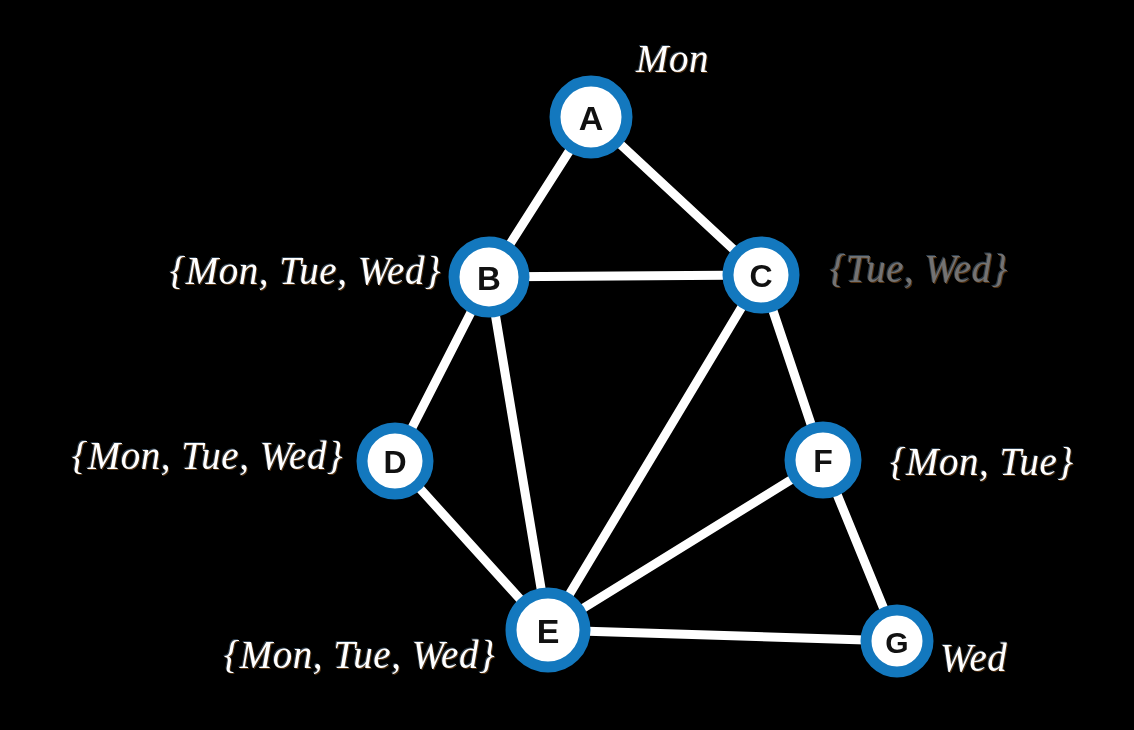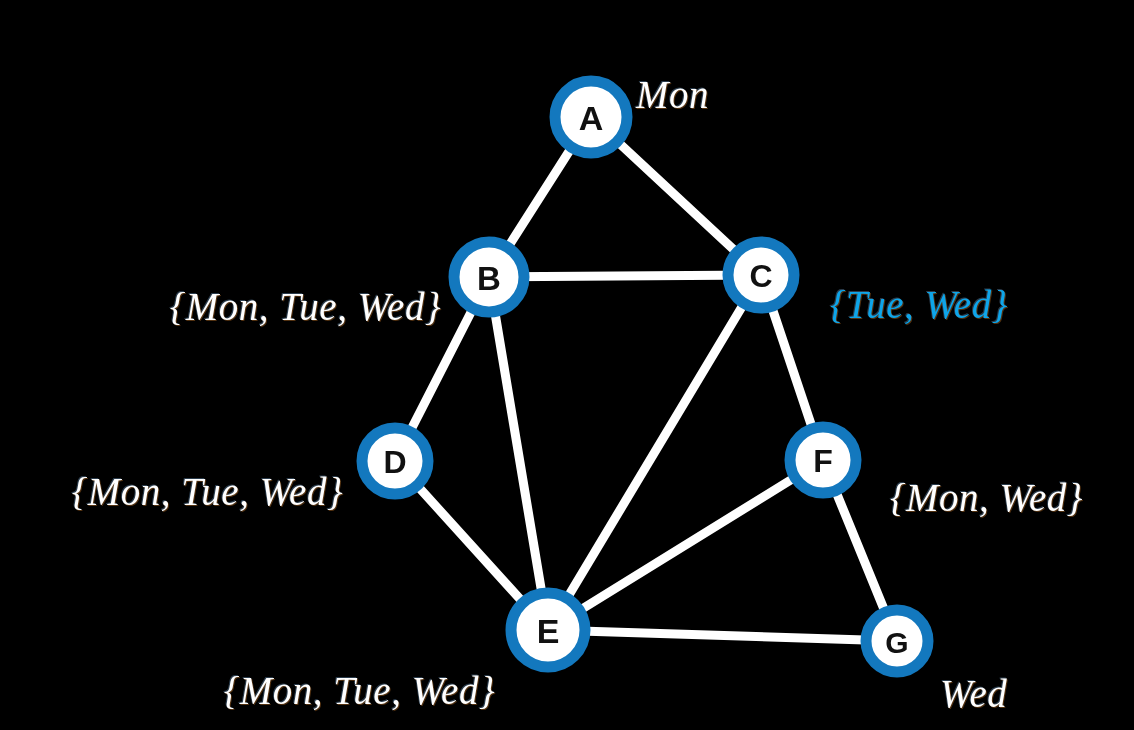--- a/index.html
+++ b/index.html
@@ -47,21 +47,20 @@
     position: absolute;
     color: #ffffff;
     font-family: "Liberation Serif", serif;
     font-style: italic;
     font-size: 39px;
     line-height: 1;
     white-space: nowrap;
     text-shadow: 1px 1px 0 rgba(150,90,30,0.55),
                  -1px -1px 0 rgba(120,170,215,0.35);
     letter-spacing: 0.5px;
-    margin-top: 36px;
   }
   .label-right { transform: translate(0, -50%); }
   .label-left  { transform: translate(-100%, -50%); }
 </style>
 </head>
 <body>
 
 <div id="canvas">
   <svg id="graph-svg" viewBox="0 0 1134 730" xmlns="http://www.w3.org/2000/svg">
     <g id="edges-layer">
@@ -104,19 +103,19 @@
         </g>
         <g>
           <circle class="node-ring" cx="897" cy="641" r="31" fill="#ffffff" stroke="#1378be"></circle>
           <text class="node-letter" x="897" y="642" font-size="30" fill="#111111">G</text>
         </g>
       </g>
   </svg>
   <div id="labels-layer">
       <div class="domain-label label-right" style="left: 636px; top: 58px; color: rgb(255, 255, 255);">Mon</div>
       <div class="domain-label label-left" style="left: 441px; top: 270px; color: rgb(255, 255, 255);">{Mon, Tue, Wed}</div>
-      <div class="domain-label label-right" style="left: 830px; top: 268px; color: #0ea5e9;">{Tue, Wed}</div>
+      <div class="domain-label label-right" style="left: 830px; top: 268px; color: #737373;">{Tue, Wed}</div>
       <div class="domain-label label-left" style="left: 343px; top: 455px; color: rgb(255, 255, 255);">{Mon, Tue, Wed}</div>
-      <div class="domain-label label-right" style="left: 890px; top: 461px; color: rgb(255, 255, 255);">{Mon, Wed}</div>
+      <div class="domain-label label-right" style="left: 890px; top: 461px; color: rgb(255, 255, 255);">{Mon, Tue}</div>
       <div class="domain-label label-left" style="left: 495px; top: 654px; color: rgb(255, 255, 255);">{Mon, Tue, Wed}</div>
       <div class="domain-label label-right" style="left: 940px; top: 657px; color: rgb(255, 255, 255); font-family: Liberation Serif, serif;">Wed</div>
     </div>
 </div>
 
 </body></html>

